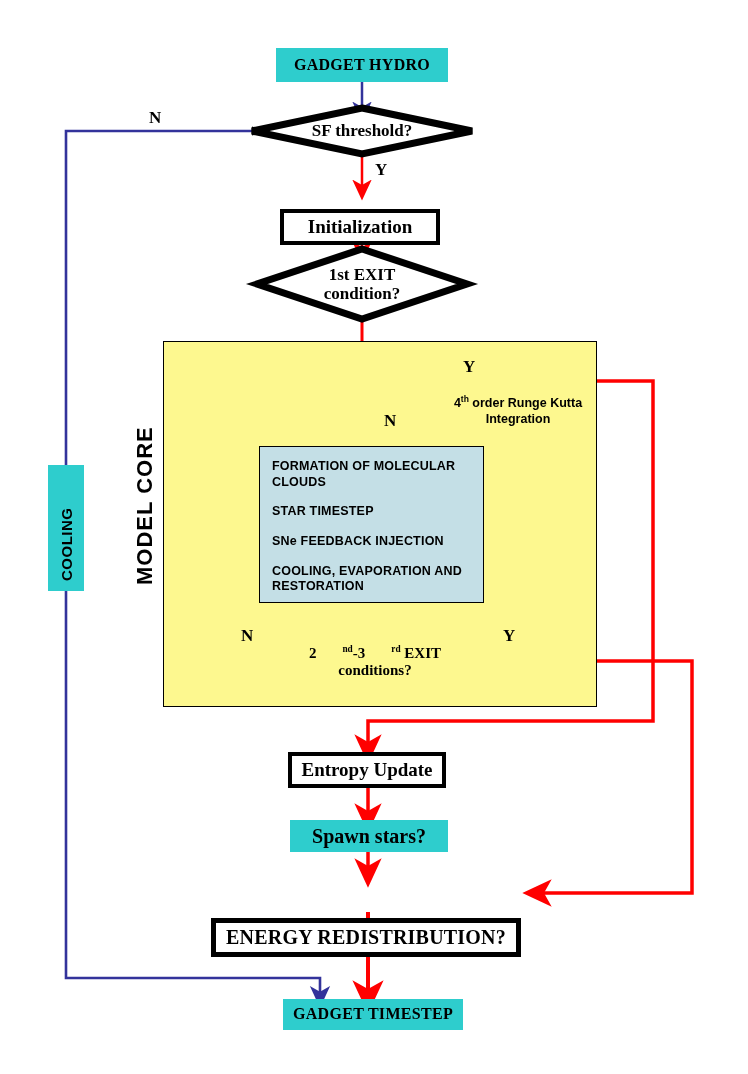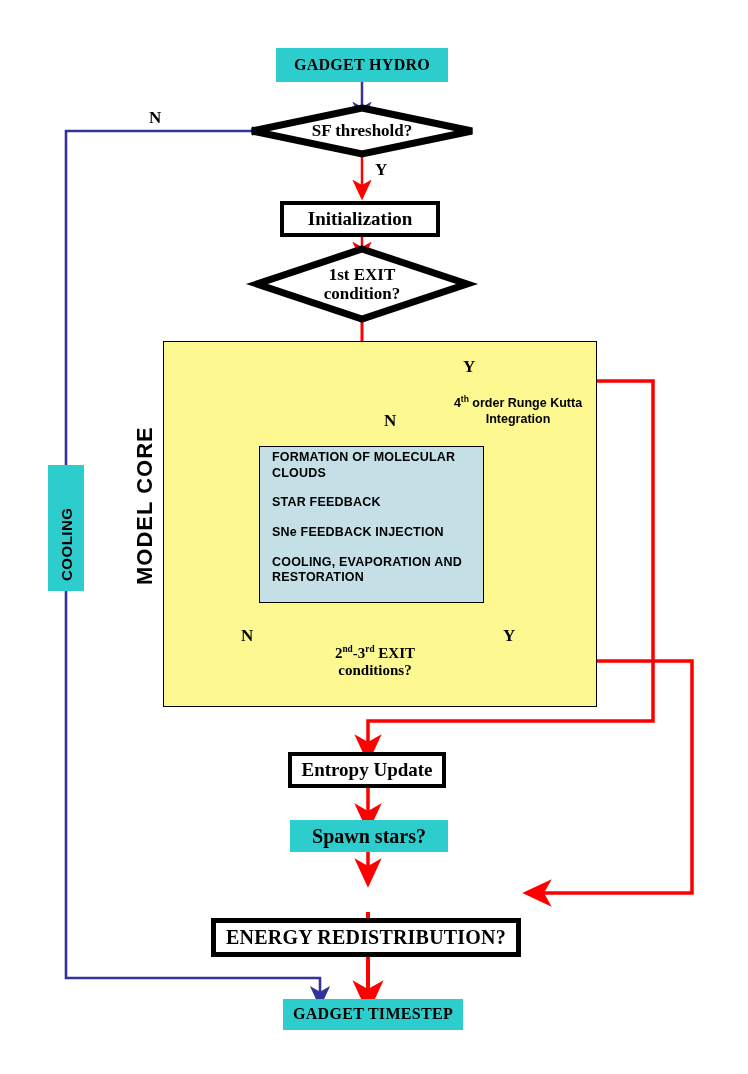--- a/index.html
+++ b/index.html
@@ -85,21 +85,21 @@
   
   .bluelist {
     position: absolute;
     background: #c4dfe6;
     border: 1.5px solid #000000;
     box-sizing: border-box;
     font-family: "Liberation Sans", sans-serif;
     font-weight: bold;
     font-size: 12.5px;
     color: #000000;
-    padding: 3px 0 0 12px;
+    padding: 12px 0 0 12px;
     letter-spacing: 0.2px;
   }
   .bluelist div { margin-bottom: 14px; line-height: 1.25; }
   .bluelist div:last-child { margin-bottom: 0; }
   .hex-text {
     position: absolute;
     left: 0; top: 0; width: 100%; height: 100%;
     display: flex; align-items: center; justify-content: center;
     font-family: "Liberation Serif", serif;
     font-style: italic;
@@ -144,21 +144,21 @@
     position: absolute;
     font-family: "Liberation Sans", sans-serif;
     font-weight: bold;
     font-size: 15px;
     color: #000000;
     letter-spacing: 0.5px;
     transform-origin: left top;
     transform: rotate(-90deg);
     white-space: nowrap;
   }
-  .sub-sup { font-size: 0.62em; vertical-align: super; }
+  .sub-sup { font-size: 0.62em; vertical-align: super; margin-left: 26px; }
 </style>
 </head>
 <body>
 
 <div id="canvas">
 
   <svg class="layer" viewBox="0 0 748 1074">
     <defs>
       <marker id="redArrow" markerWidth="9" markerHeight="9" refX="4.2" refY="4.5" orient="auto" markerUnits="strokeWidth">
         <path d="M0,0.6 L8.4,4.5 L0,8.4 L2.2,4.5 Z" fill="#ff0000"></path>
@@ -208,41 +208,41 @@
 
   <div class="core-panel" style="left:163px; top:341px; width:434px; height:366px;"></div>
 
   <div class="core-label" style="left:132px; top:585px;">MODEL CORE</div>
 
   <div class="cooling-box" style="left:48px; top:465px; width:36px; height:126px;"></div>
   <div class="cooling-text" style="left:58px; top:581px;">COOLING</div>
 
   <div class="node cyan-term" style="left:276px; top:48px; width:172px; height:34px;">GADGET HYDRO</div>
 
-  <div class="node proc" style="left:280px; top:201px; width:160px; height:36px;">Initialization</div>
+  <div class="node proc" style="left:280px; top:209px; width:160px; height:36px;">Initialization</div>
 
   <div class="diamond-text" style="left:257px; top:249px; width:210px; height:70px; font-size:17px;">
     <span>1st EXIT</span>
     <span>condition?</span>
   </div>
 
   <div class="diamond-text" style="left:252px; top:108px; width:220px; height:46px; font-size:17px;">
     <span>SF threshold?</span>
   </div>
 
 
   <div class="rk-label" style="left:433px; top:394px; width:170px;">
     <div><span>4</span><sup>th</sup><span> order Runge Kutta</span></div>
     <div>Integration</div>
   </div>
 
   <div class="bluelist" style="left:259px; top:446px; width:225px; height:157px;">
     <div style="white-space:pre-line;">FORMATION OF MOLECULAR
  CLOUDS</div>
-    <div style="white-space:pre-line;">STAR FEEDBACK</div>
+    <div style="white-space:pre-line;">STAR TIMESTEP</div>
     <div style="white-space:pre-line;">SNe FEEDBACK INJECTION</div>
     <div style="white-space:pre-line;">COOLING, EVAPORATION AND
  RESTORATION</div>
   </div>
 
   <div class="diamond-text" style="left:282px; top:640px; width:186px; height:42px; font-size:15px;">
     <span><span>2</span><span class="sub-sup">nd</span><span>-3</span><span class="sub-sup">rd</span><span> EXIT</span></span>
     <span>conditions?</span>
   </div>
 

